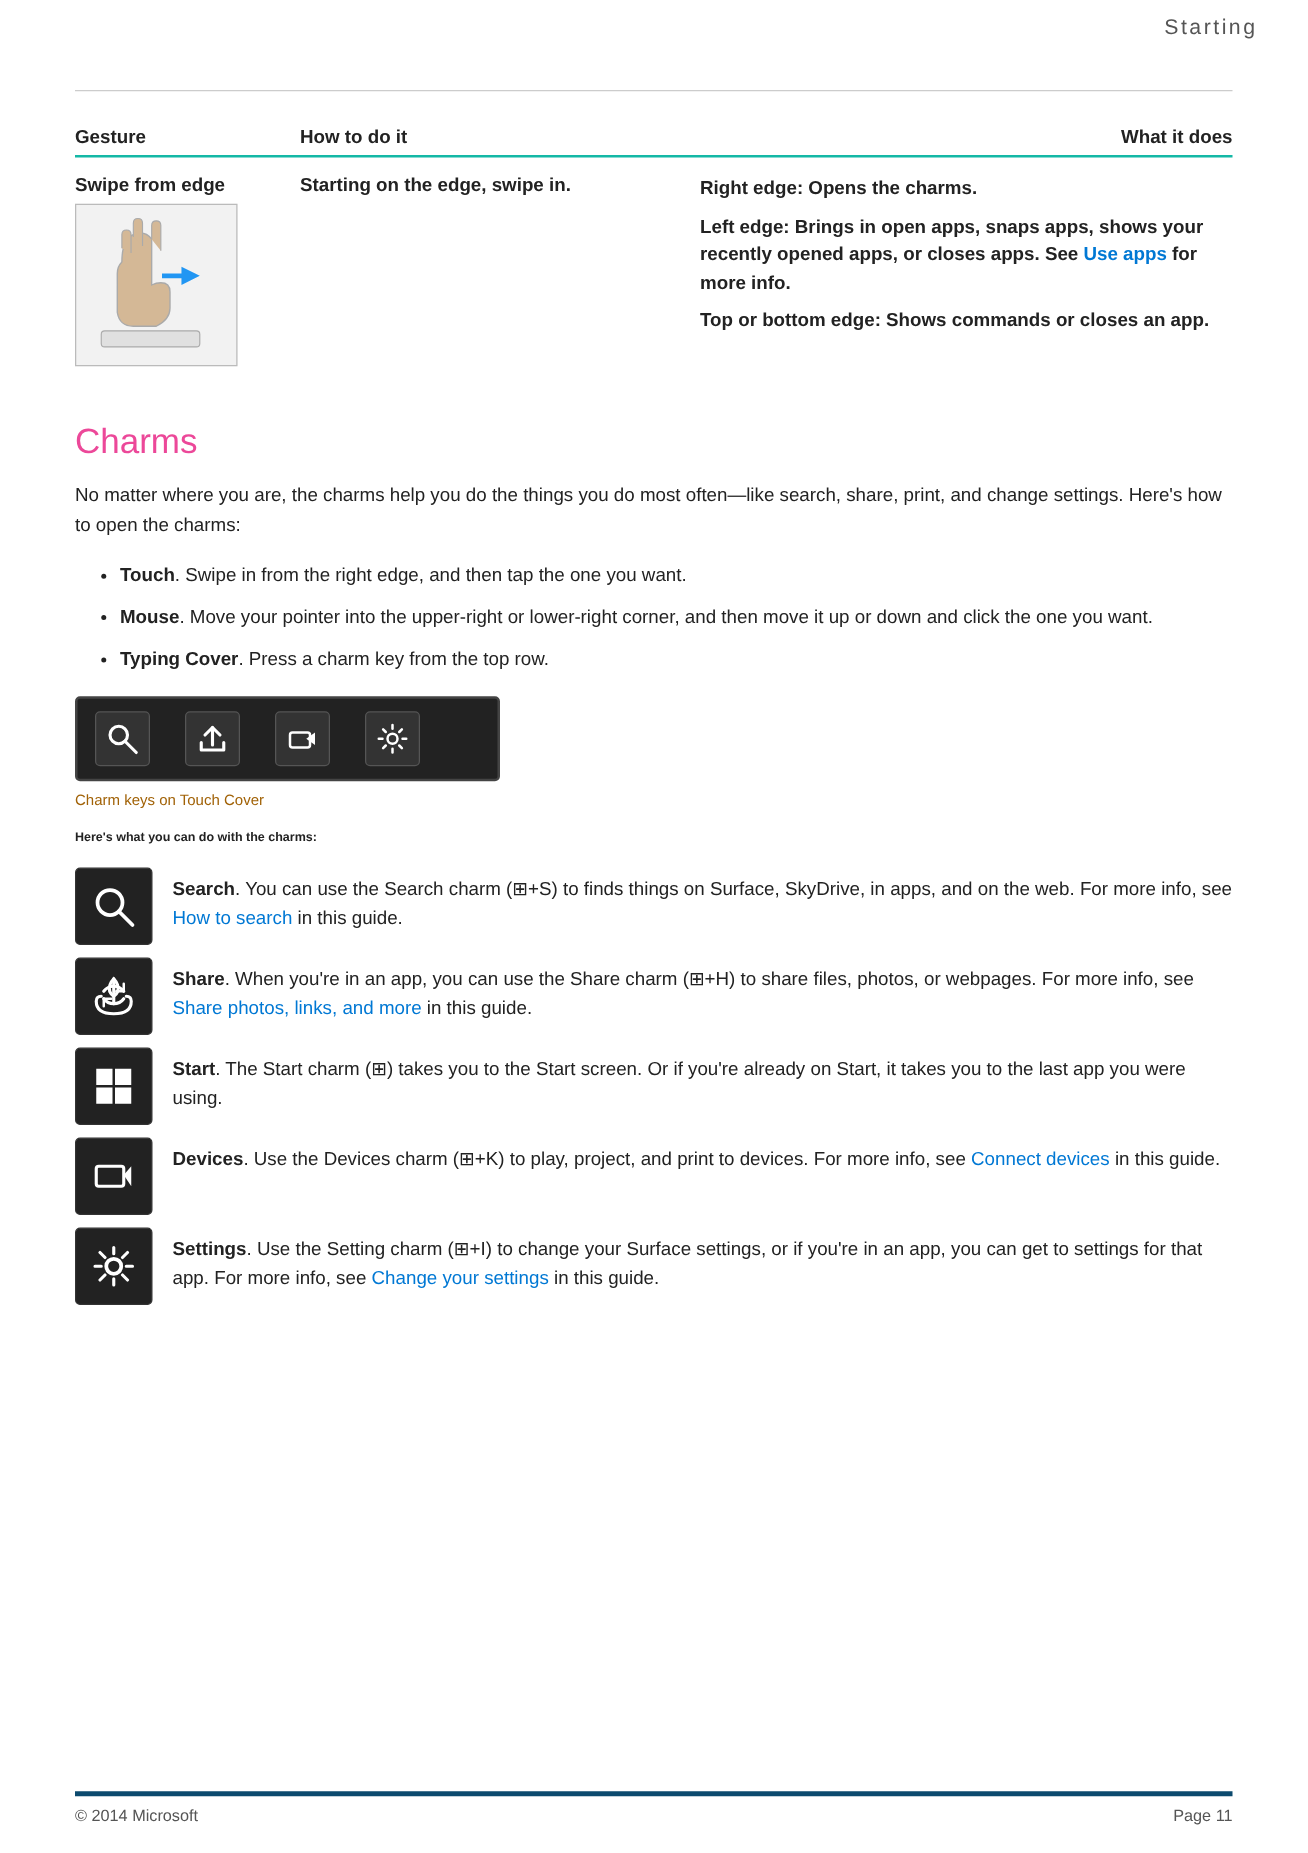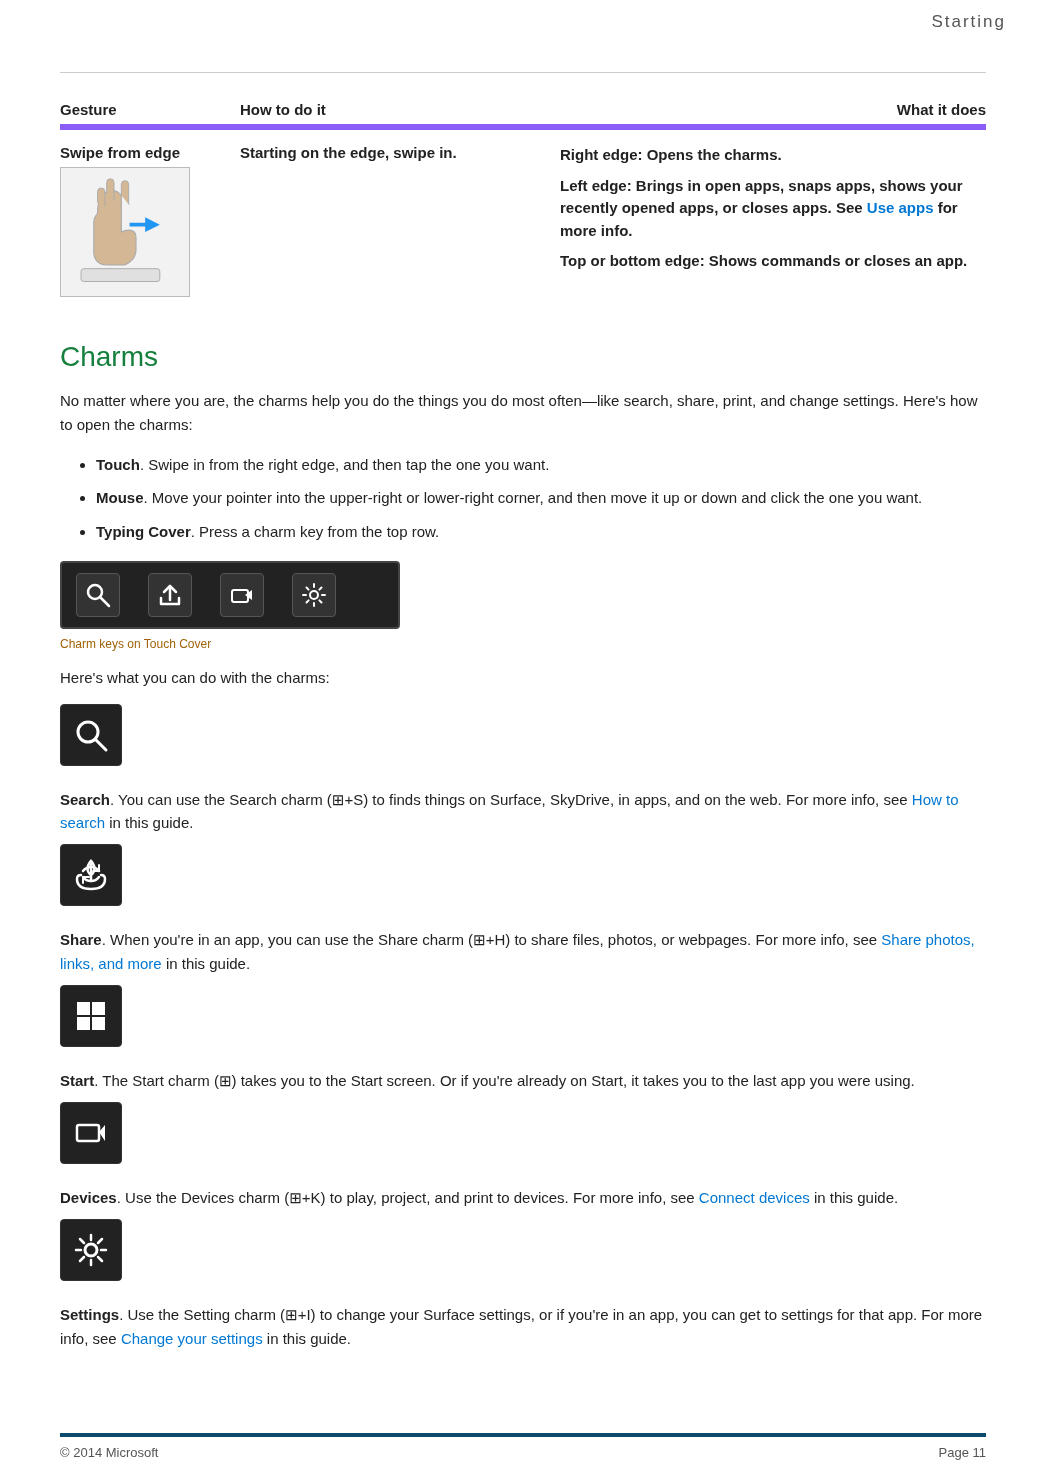--- a/index.html
+++ b/index.html
@@ -48,21 +48,21 @@
     }
     .gesture-table th:first-child { width: 180px; }
     .gesture-table th:nth-child(2) { width: 320px; }
     .gesture-table th:nth-child(3) { width: auto; text-align: right; }
     .gesture-table td {
       vertical-align: top;
       padding: 14px 10px 14px 0;
       font-weight: bold;
     }
     .gesture-table td:first-child { font-weight: bold; width: 180px; }
-    .gesture-row-divider { border-top: 6px solid #8b5cf6; }
+    .gesture-row-divider { border-top: 1px solid #8b5cf6; }
 
     
     .hand-image-box {
       width: 130px;
       height: 130px;
       border: 1px solid #bbb;
       background: #f2f2f2;
       display: flex;
       align-items: center;
       justify-content: center;
@@ -71,21 +71,21 @@
       overflow: hidden;
     }
     .hand-svg { width: 100px; height: 110px; }
 
     
     .what-col p { margin-bottom: 8px; line-height: 1.5; }
 
     
     .charms-heading {
       font-size: 28px;
-      color: #15803d;
+      color: #ec4899;
       font-weight: 300;
       margin-bottom: 16px;
       margin-top: 10px;
     }
     .intro-text {
       line-height: 1.6;
       margin-bottom: 16px;
       font-size: 15px;
     }
     .bullet-list {
@@ -123,29 +123,30 @@
       border: 1px solid #555;
       border-radius: 4px;
       background: #333;
     }
     .charm-keys-caption {
       font-size: 12px;
       color: #a16207;
       margin-bottom: 18px;
     }
     .heres-what {
-      font-size: 15px;
+      font-size: 10px;
       margin-bottom: 18px;
+      font-weight: bold;
     }
 
     
     .charm-items { list-style: none; padding: 0; margin: 0; }
     .charm-item {
       display: flex;
-      flex-direction: column;
+      flex-direction: row;
       align-items: flex-start;
       margin-bottom: 10px;
       gap: 16px;
       min-height: 62px;
     }
     .charm-icon-box {
       width: 62px;
       height: 62px;
       min-width: 62px;
       background: #222;

